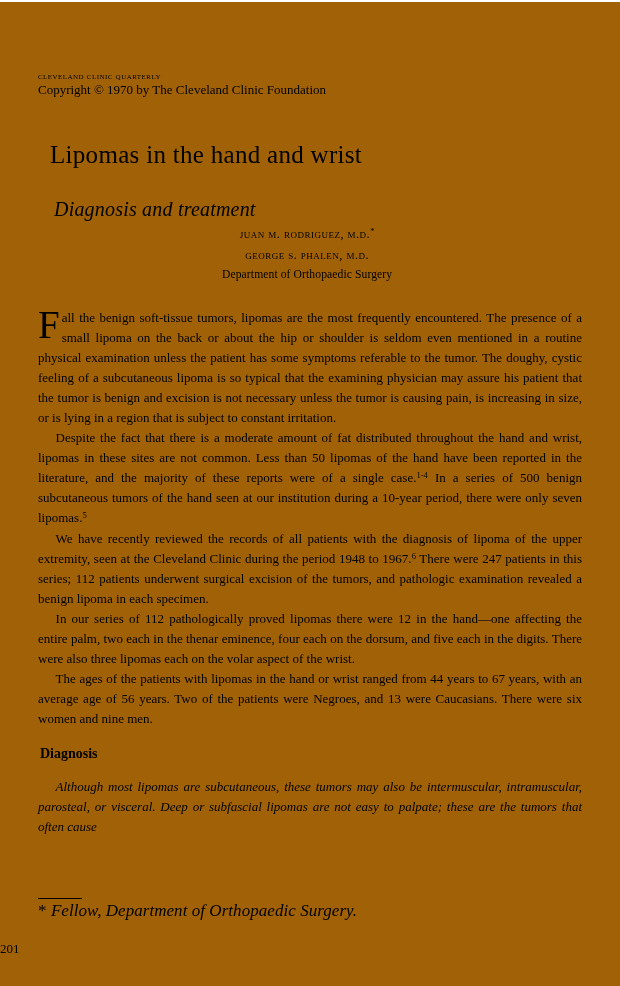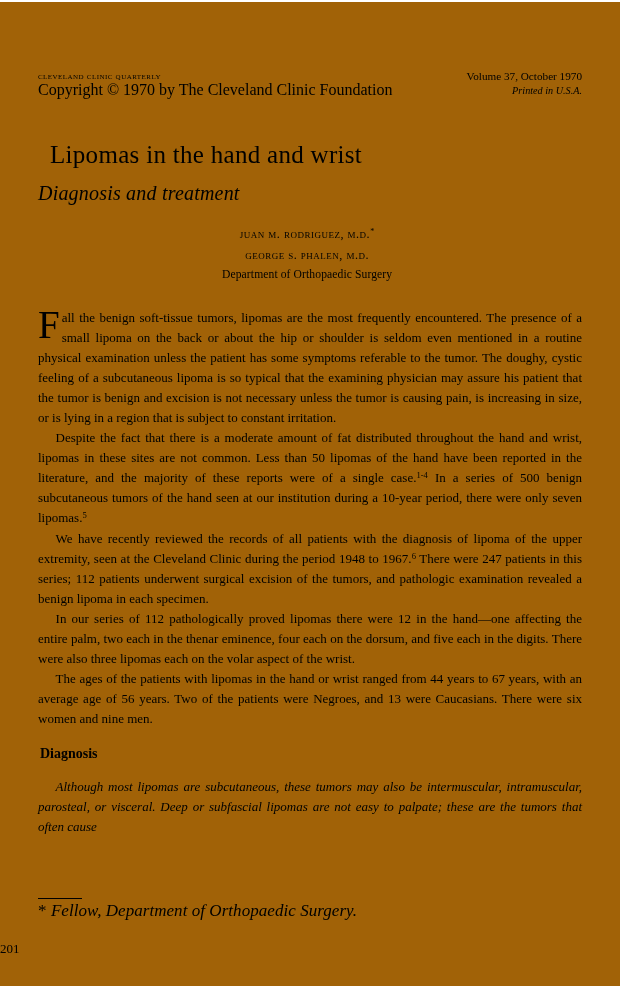--- a/index.html
+++ b/index.html
@@ -39,21 +39,21 @@
 
   .journal-name {
     font-size: 9.3px;
     letter-spacing: 0.45px;
     font-variant: small-caps;
     text-transform: lowercase;
     line-height: 13px;
     white-space: nowrap;
   }
   .copyright-line {
-    font-size: 16px;
+    font-size: 13px;
     line-height: 13.5px;
     white-space: nowrap;
   }
   .volume-line {
     font-size: 11.2px;
     line-height: 13.5px;
     white-space: nowrap;
   }
   .printed-line {
     font-size: 10.2px;
@@ -75,21 +75,21 @@
   }
   .article-subtitle {
     position: absolute;
     left: 38px;
     top: 178px;
     font-size: 20px;
     line-height: 26px;
     font-style: italic;
     font-weight: normal;
     letter-spacing: 0.2px;
-    margin: 0;
+    margin: 16px;
   }
 
   
   .byline {
     position: absolute;
     left: 222px;
     top: 222px;
     text-align: center;
   }
   .author {
@@ -192,24 +192,20 @@
 </head>
 <body>
 
 <div class="page">
 
   <div class="masthead">
     <div class="masthead-left">
       <div class="journal-name">Cleveland Clinic Quarterly</div>
       <div class="copyright-line">Copyright © 1970 by The Cleveland Clinic Foundation</div>
     </div>
-    <div class="masthead-right">
-      <div class="volume-line">Volume 37, October 1970</div>
-      <div class="printed-line">Printed in U.S.A.</div>
-    </div>
   </div>
 
   <h1 class="article-title">Lipomas in the hand and wrist</h1>
   <h2 class="article-subtitle">Diagnosis and treatment</h2>
 
   <div class="byline">
     <div class="author"><span>Juan M. Rodriguez, M.D.</span><sup class="plain">*</sup></div>
     <div class="author">George S. Phalen, M.D.</div>
     <div class="affiliation">Department of Orthopaedic Surgery</div>
   </div>

